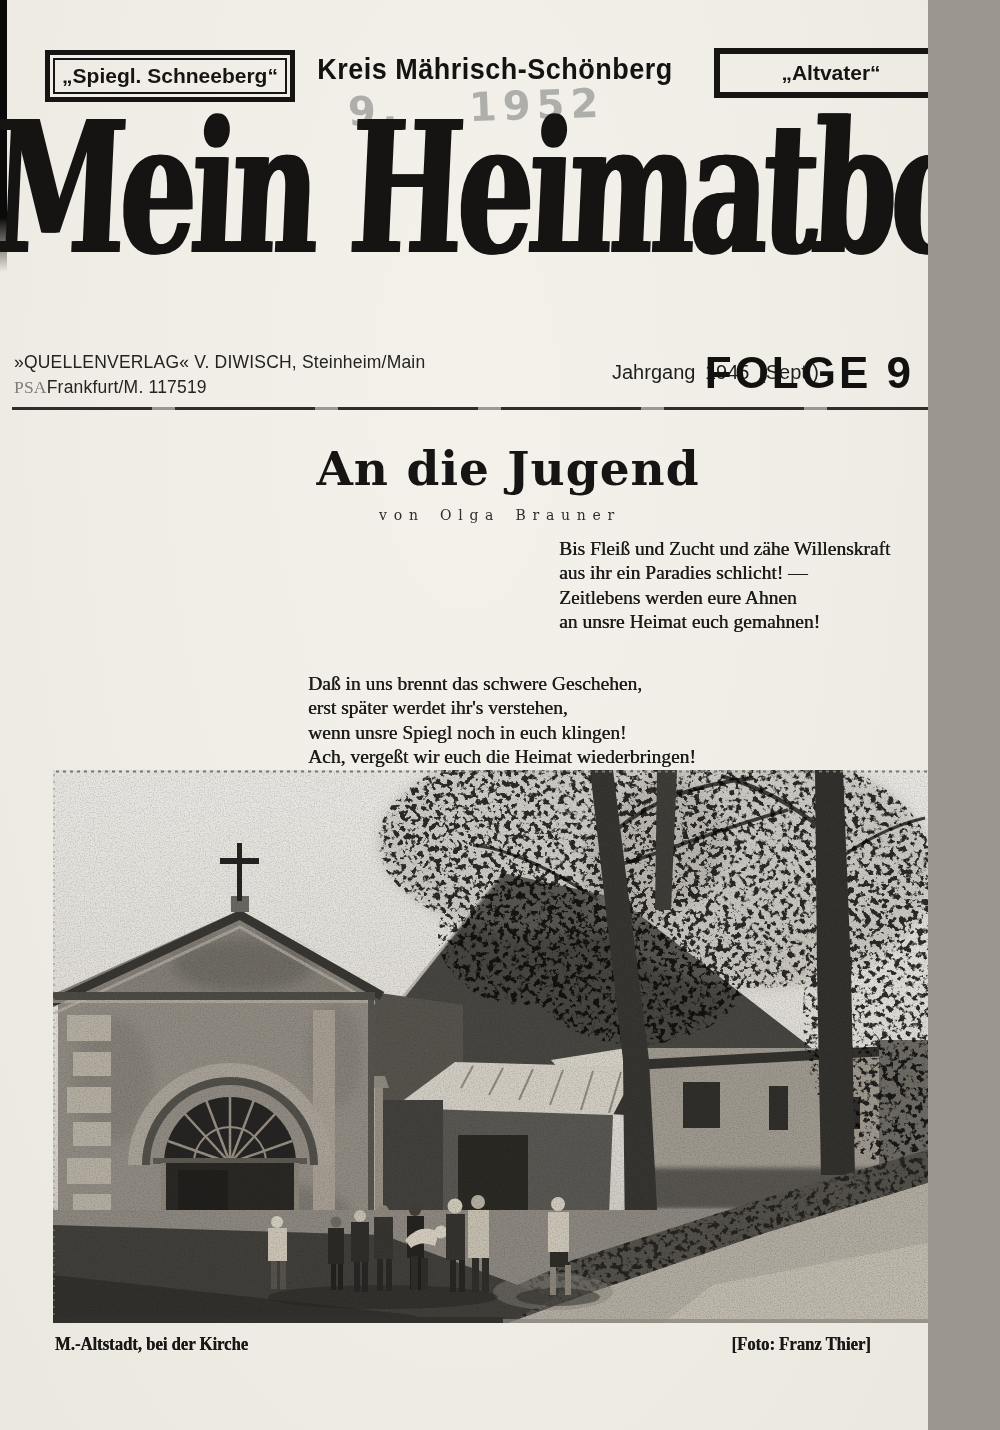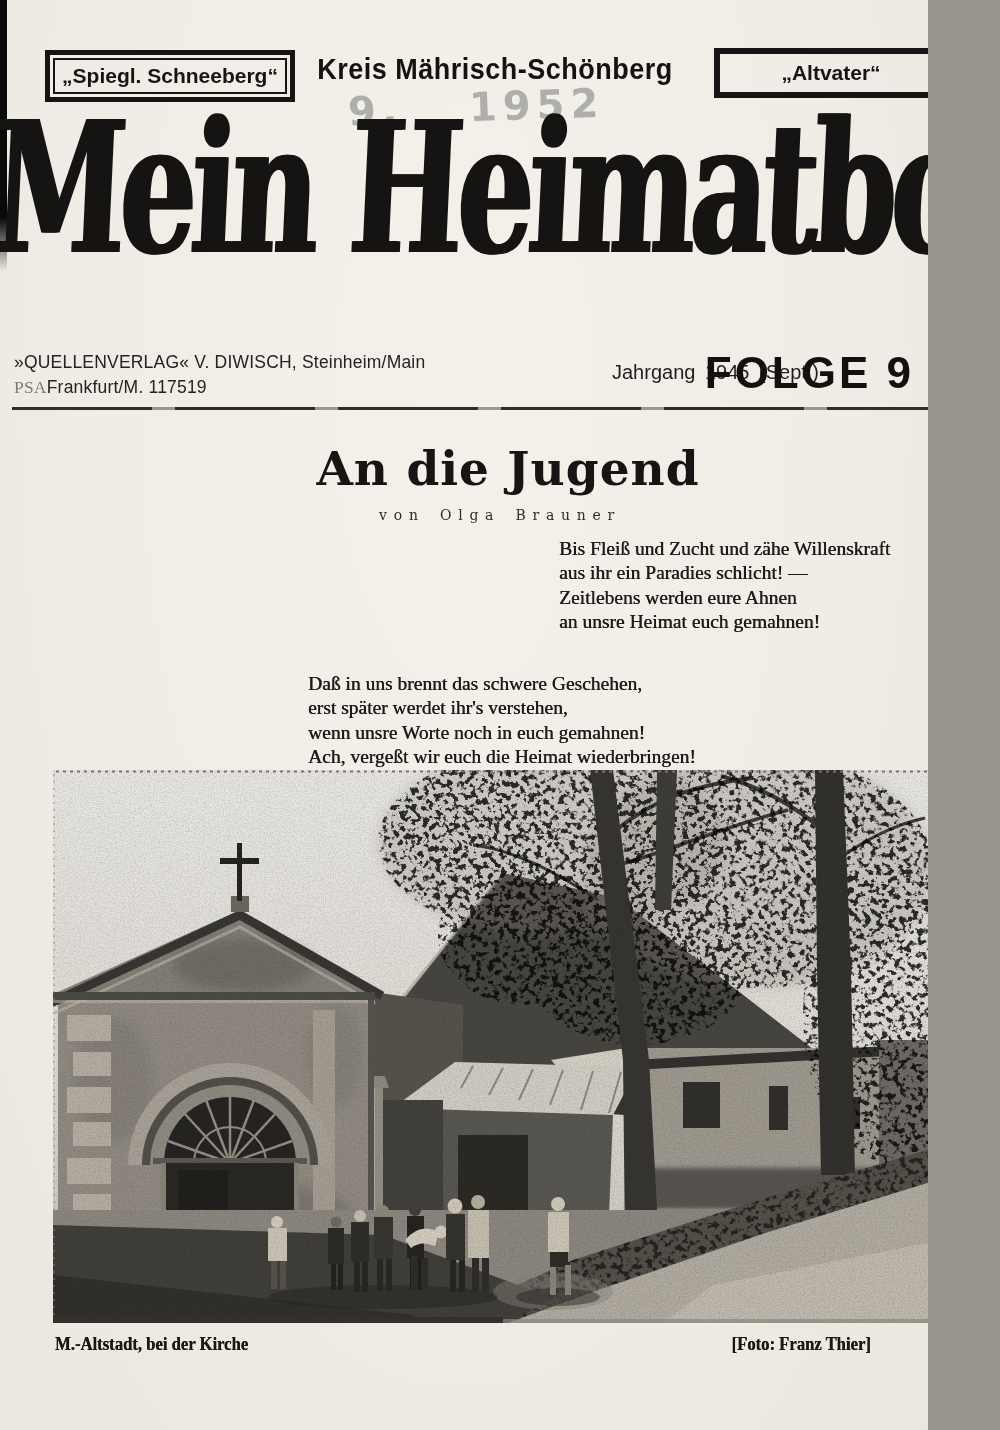--- a/index.html
+++ b/index.html
@@ -88,21 +88,21 @@
 
   <div class="abs stanza" id="stanza-right">
     <div>Bis Fleiß und Zucht und zähe Willenskraft</div>
     <div>aus ihr ein Paradies schlicht! —</div>
     <div>Zeitlebens werden eure Ahnen</div>
     <div>an unsre Heimat euch gemahnen!</div>
   </div>
   <div class="abs stanza" id="stanza-center">
     <div>Daß in uns brennt das schwere Geschehen,</div>
     <div>erst später werdet ihr's verstehen,</div>
-    <div>wenn unsre Worte noch in euch gemahnen!</div>
+    <div>wenn unsre Spiegl noch in euch klingen!</div>
     <div>Ach, vergeßt wir euch die Heimat wiederbringen!</div>
   </div>
 
   <div class="abs photo">
     <svg viewBox="0 0 890 553" preserveAspectRatio="none">
       <defs>
         <linearGradient id="sky" x1="0" y1="0" x2="0" y2="1">
           <stop offset="0" stop-color="#eeece7"></stop>
           <stop offset="0.55" stop-color="#e2dfd8"></stop>
           <stop offset="1" stop-color="#c8c3bb"></stop>

